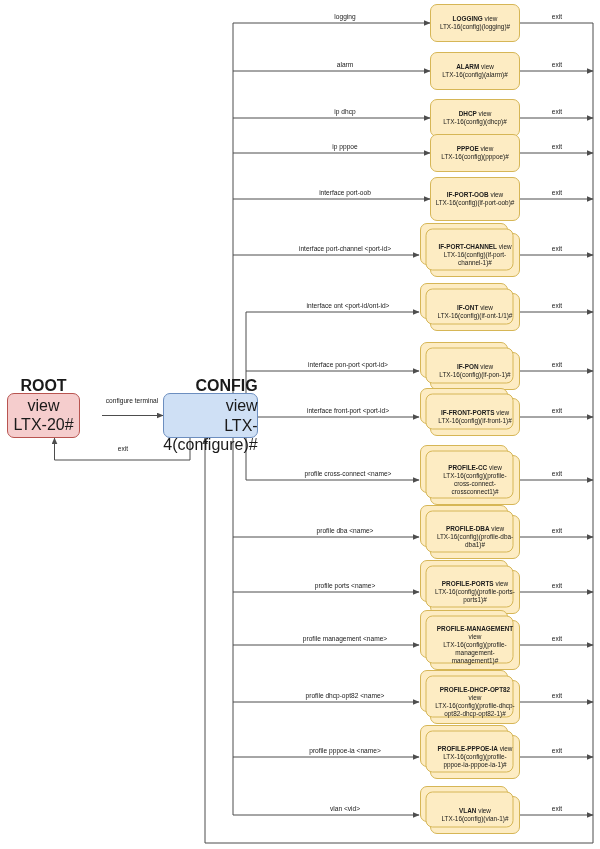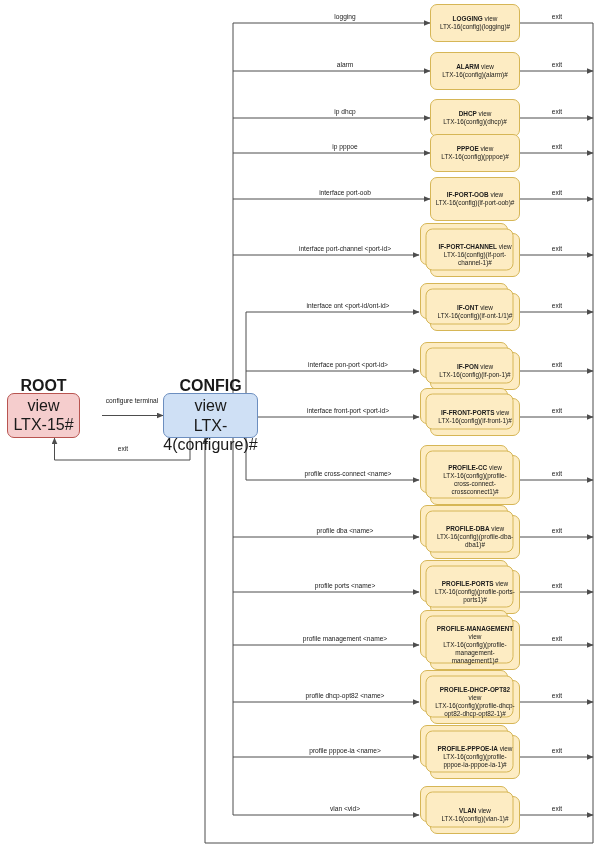--- a/index.html
+++ b/index.html
@@ -87,25 +87,25 @@
         <path d="M 520 757 L 593 757" marker-end="url(#ah)"></path>
         <path d="M 233 815 L 419 815" marker-end="url(#ah)"></path>
         <path d="M 520 815 L 593 815" marker-end="url(#ah)"></path>
       </g>
   </svg>
 
   <div class="node n-pink" style="left:7px;top:393px;width:73px;height:45px;align-items:flex-end;">
     <div class="txt">
       <span class="nm">ROOT</span>
       <span>view</span>
-      <span class="pr">LTX-15#</span>
+      <span class="pr">LTX-20#</span>
     </div>
   </div>
 
-  <div class="node n-blue" style="left:163px;top:393px;width:95px;height:45px;">
+  <div class="node n-blue" style="left:163px;top:393px;width:95px;height:45px;text-align:right;">
     <div class="txt">
       <span class="nm">CONFIG</span>
       <span>view</span>
       <span class="pr">LTX-4(configure)#</span>
     </div>
   </div>
 
   <div id="rows-layer">
       <div class="node n-yellow" style="left: 430px; top: 4px; width: 90px; height: 38px; font-size: 6.4px;">
         <div class="txt"><span class="nm">LOGGING</span> <span>view</span><span class="pr">LTX-16(config)(logging)#</span></div>

